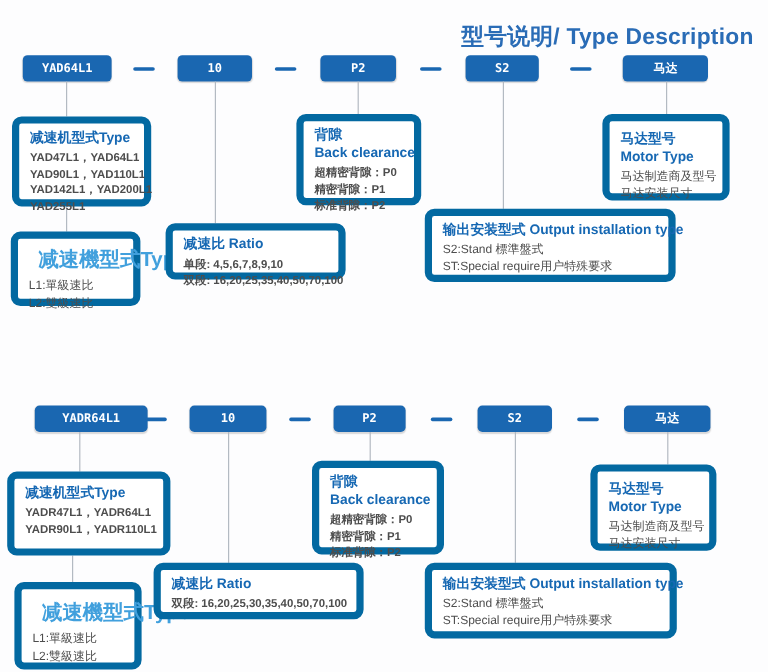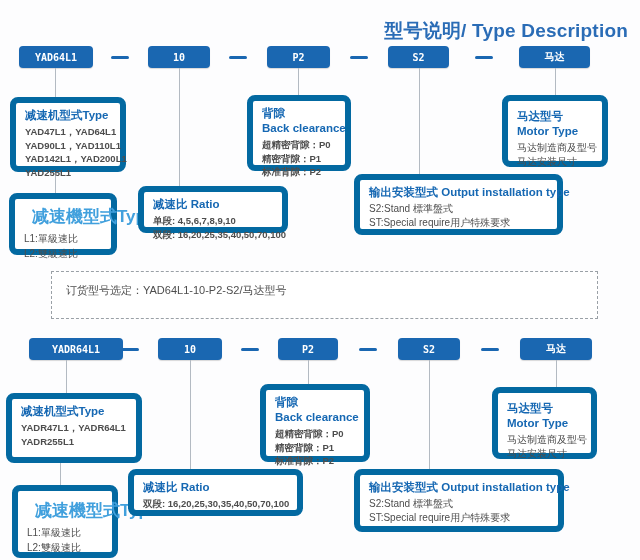--- a/index.html
+++ b/index.html
@@ -128,23 +128,20 @@
     <div class="info-line">ST:Special require用户特殊要求</div>
   </div>
 
   <div class="info-box t-motor">
     <div class="info-title">马达型号</div>
     <div class="info-title en">Motor Type</div>
     <div class="info-line">马达制造商及型号</div>
     <div class="info-line">马达安装尺寸</div>
   </div>
 
-  <div class="order-box">
-    <div class="order-text">订货型号选定：YAD64L1-10-P2-S2/马达型号</div>
-  </div>
 
   <div class="row-bottom">
     <div class="code-box" style="left:29px;width:94px;">YADR64L1</div>
     <i class="dash" style="left:121px;"></i>
     <div class="code-box" style="left:158px;width:64px;">10</div>
     <i class="dash" style="left:241px;"></i>
     <div class="code-box" style="left:278px;width:60px;">P2</div>
     <i class="dash" style="left:359px;"></i>
     <div class="code-box" style="left:398px;width:62px;">S2</div>
     <i class="dash" style="left:481px;"></i>
@@ -154,21 +151,21 @@
   <i class="vline" style="left:66px;top:360px;height:33px;"></i>
   <i class="vline" style="left:60px;top:463px;height:22px;"></i>
   <i class="vline" style="left:190px;top:360px;height:109px;"></i>
   <i class="vline" style="left:308px;top:360px;height:24px;"></i>
   <i class="vline" style="left:429px;top:360px;height:109px;"></i>
   <i class="vline" style="left:556px;top:360px;height:27px;"></i>
 
   <div class="info-box b-reducer">
     <div class="info-title">减速机型式Type</div>
     <div class="info-line small">YADR47L1，YADR64L1</div>
-    <div class="info-line small">YADR255L1</div>
+    <div class="info-line small">YADR90L1，YADR110L1</div>
   </div>
 
   <div class="info-box b-stage">
     <div class="info-title light">减速機型式Type</div>
     <div class="info-line">L1:單級速比</div>
     <div class="info-line">L2:雙級速比</div>
   </div>
 
   <div class="info-box b-ratio">
     <div class="info-title">减速比 Ratio</div>

